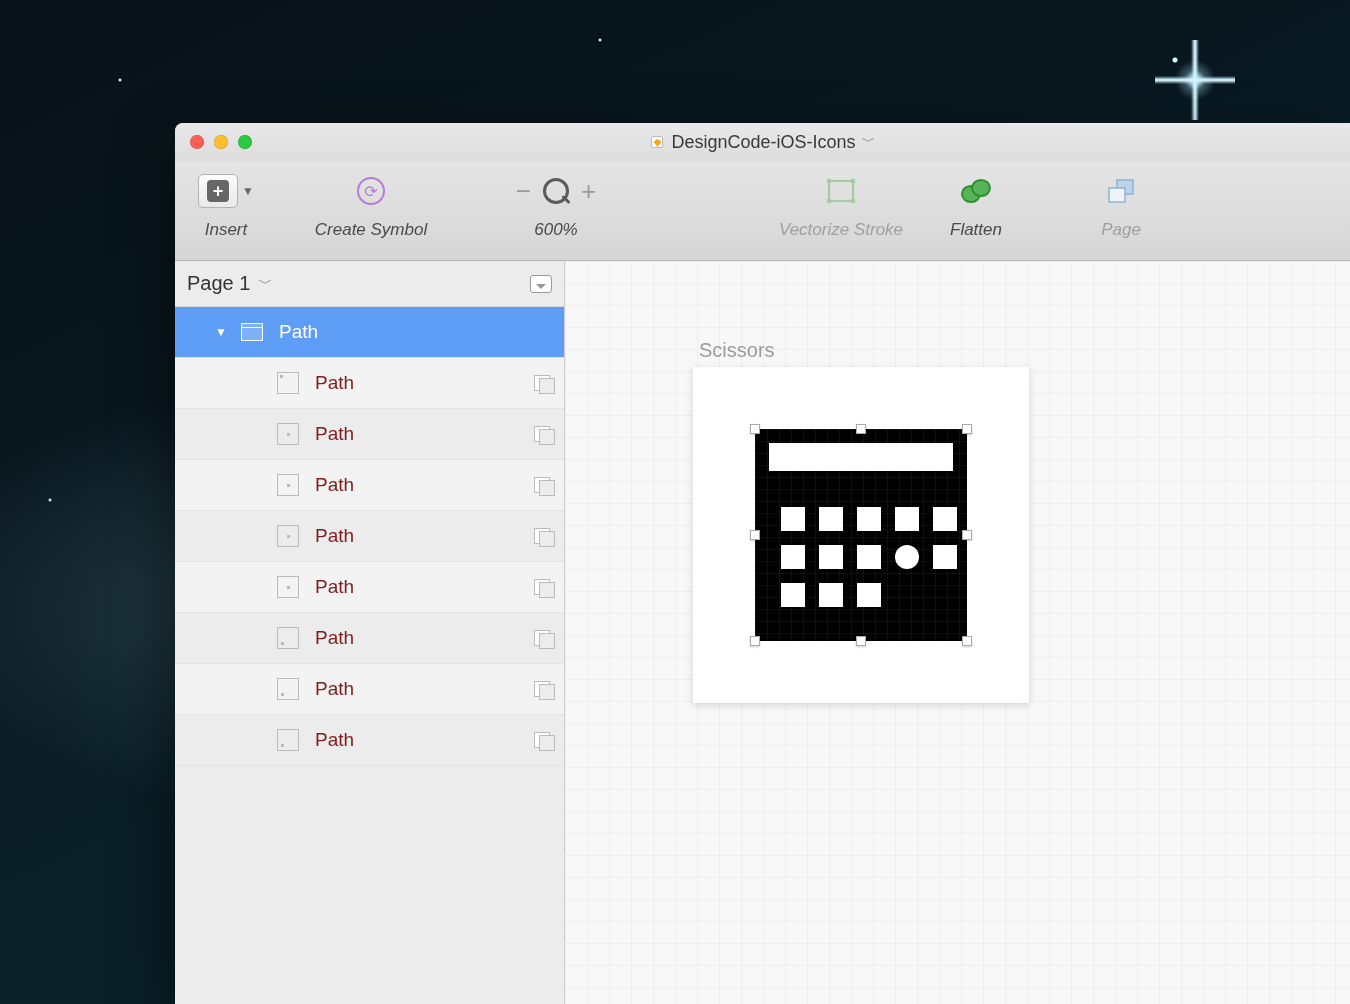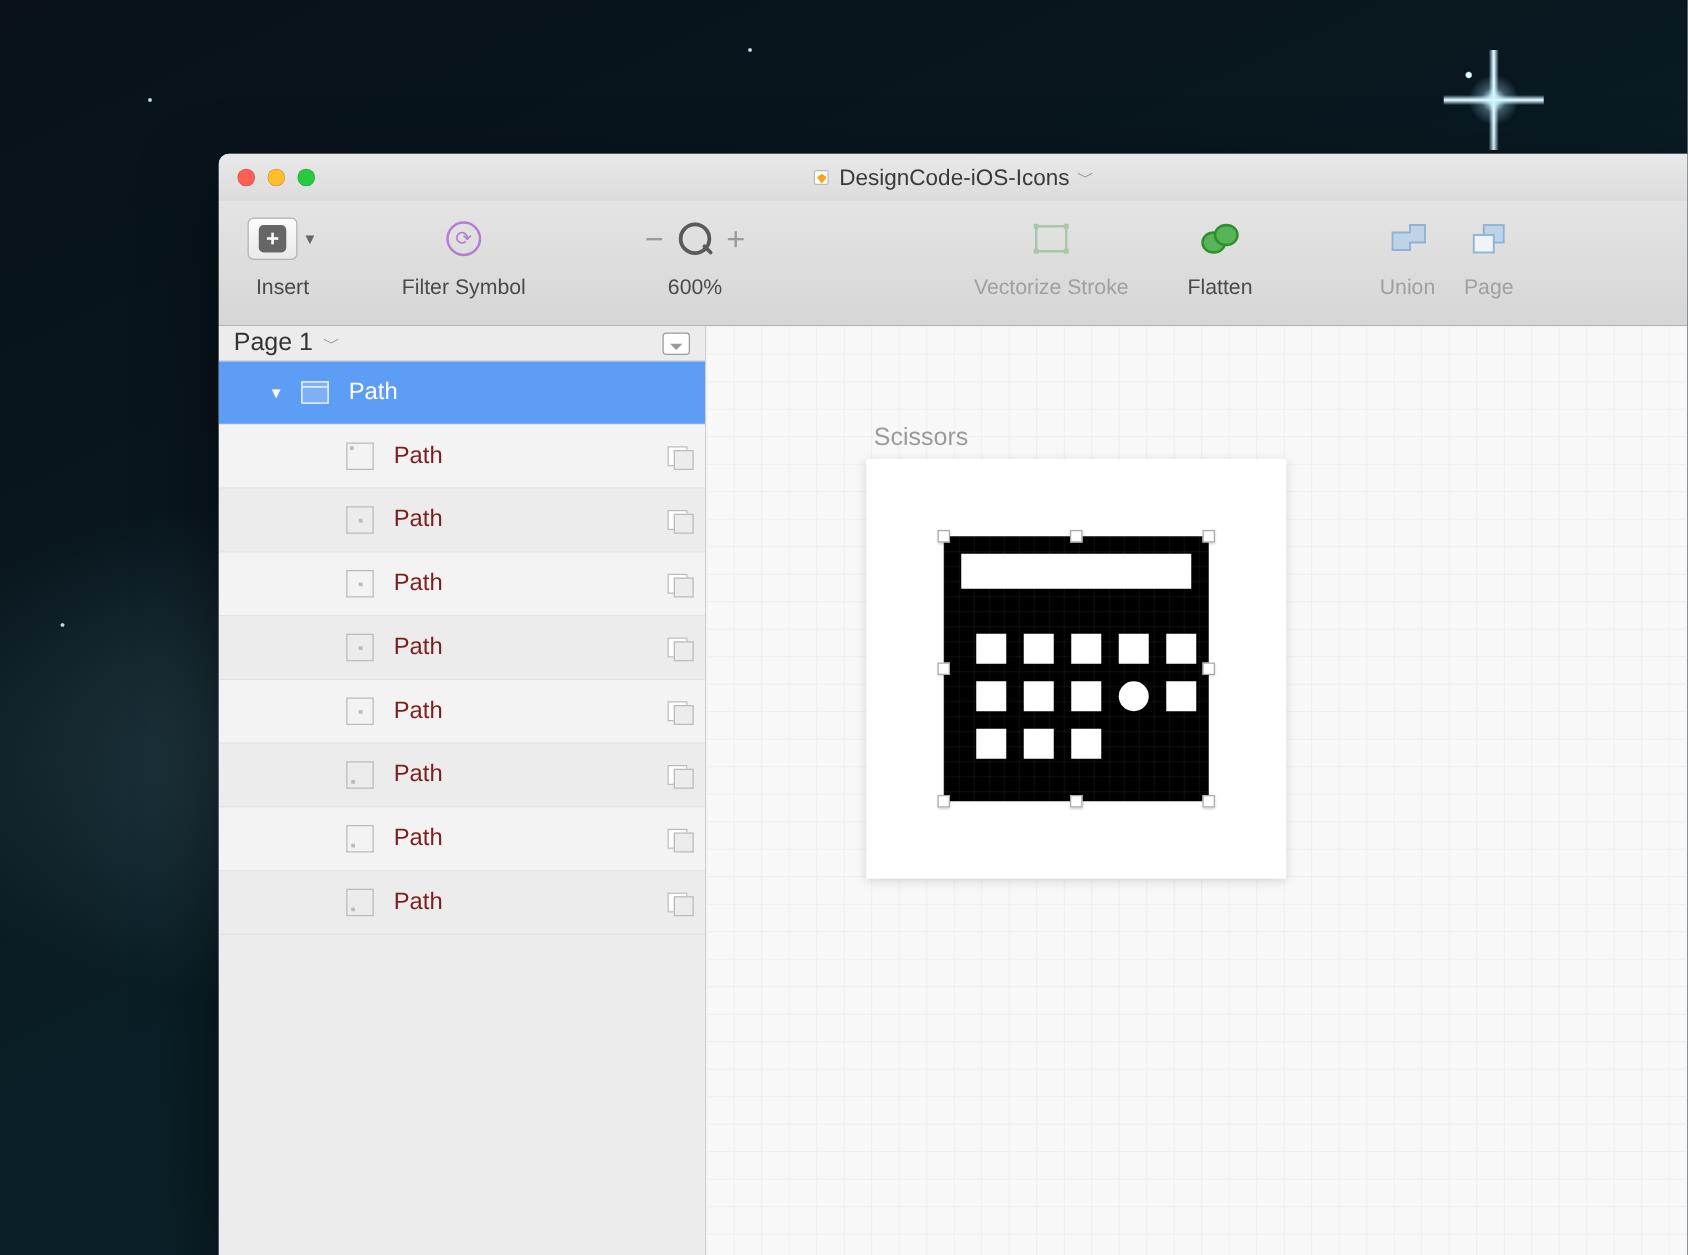--- a/index.html
+++ b/index.html
@@ -44,21 +44,21 @@
 .titlecenter .arr{ color:#888; font-size:14px; }
 .sketchicon{ width:16px; height:16px; display:inline-block; position:relative; }
 .sketchicon::before{ content:""; position:absolute; inset:2px; background:#fff; border:1px solid #bbb; border-radius:2px; }
 .sketchicon::after{ content:""; position:absolute; left:4px; top:5px; width:8px; height:8px; background:#f7a51c; clip-path: polygon(50% 0,100% 35%,50% 100%,0 35%); }
 
 
 .toolbar{ height:100px; background:linear-gradient(#e4e4e4,#d6d6d6); border-bottom:1px solid #b6b6b6; display:flex; align-items:flex-start; padding-top:6px; }
 .toolitem{ display:flex; flex-direction:column; align-items:center; color:#4a4a4a; font-size:17px; }
 .toolitem.dis{ color:#a0a0a0; }
 .toolicon{ height:48px; display:flex; align-items:center; justify-content:center; gap:6px; }
-.toollabel{ height:30px; display:flex; align-items:center; }
+.toollabel{ height:30px; display:flex; align-items:center;font-style:italic; }
 
 .btn-insert{ width:40px; height:34px; border:1px solid #b3b3b3; border-radius:5px; background:linear-gradient(#fcfcfc,#e9e9e9); display:flex; align-items:center; justify-content:center; }
 .btn-insert .plus{ width:22px; height:22px; border-radius:4px; background:#666; color:#fff; display:flex; align-items:center; justify-content:center; font-size:18px; font-weight:700; }
 .insert-wrap{ display:flex; align-items:center; gap:4px; }
 .insert-wrap .drop{ color:#666; font-size:12px; }
 
 .circleicon{ width:28px; height:28px; border:2px solid #b77bd6; border-radius:50%; display:flex; align-items:center; justify-content:center; color:#b77bd6; font-size:16px; }
 
 .zoomgroup{ display:flex; align-items:center; gap:10px; color:#777; }
 .mag{ width:30px; height:30px; position:relative; }
@@ -66,21 +66,21 @@
 .mag::after{ content:""; position:absolute; left:20px; top:22px; width:10px; height:3px; background:#5a5a5a; transform:rotate(45deg); border-radius:2px; }
 .zm{ font-size:26px; color:#9a9a9a; }
 
 .scissor svg, .flatten svg, .vecstroke svg, .union svg, .subtr svg{ display:block; }
 
 
 .body{ flex:1; display:flex; min-height:0; }
 
 
 .sidebar{ width:390px; background:#ececec; border-right:1px solid #cfcfcf; display:flex; flex-direction:column; }
-.pagehdr{ height:28px; display:flex; align-items:center; justify-content:space-between; padding:0 12px; border-bottom:1px solid #d7d7d7; background:#ececec; }
+.pagehdr{ height:46px; display:flex; align-items:center; justify-content:space-between; padding:0 12px; border-bottom:1px solid #d7d7d7; background:#ececec; }
 .pagehdr .left{ display:flex; align-items:center; gap:8px; font-size:20px; color:#333; }
 .pagehdr .arr{ color:#888; font-size:14px; }
 .panelbtn{ width:22px; height:18px; border:1px solid #9a9a9a; border-radius:3px; position:relative; background:#fff; }
 .panelbtn::after{ content:""; position:absolute; left:3px; right:3px; bottom:3px; height:0; border-top:5px solid #9a9a9a; border-left:5px solid transparent; border-right:5px solid transparent; width:0; margin:auto; }
 
 .layerlist{ flex:1; overflow:auto; }
 .layer{ height:51px; display:flex; align-items:center; padding-left:40px; padding-right:10px; font-size:19px; color:#7f1d1d; border-bottom:1px solid #e2e2e2; position:relative; }
 .layer.sel{ background:#5e9df6; color:#fff; }
 .layer .disclose{ width:18px; color:inherit; font-size:12px; margin-right:6px; }
 .layer .licon{ width:26px; height:22px; margin-right:14px; display:flex; align-items:center; justify-content:center; }
@@ -150,21 +150,21 @@
             </div>
             <span class="drop">▼</span>
           </div>
         </div>
       <div class="toollabel">Insert</div>
     </div>
     <div class="toolitem" style="width:200px">
       <div class="toolicon">
           <div class="circleicon">⟳</div>
         </div>
-      <div class="toollabel">Filter Symbol</div>
+      <div class="toollabel">Create Symbol</div>
     </div>
     <div class="toolitem" style="width:170px">
       <div class="toolicon">
           <div class="zoomgroup">
             <span class="zm">−</span>
             <span class="mag"></span>
             <span class="zm">+</span>
           </div>
         </div>
       <div class="toollabel">600%</div>
@@ -187,28 +187,20 @@
         <svg width="34" height="30" viewBox="0 0 34 30">
             <g stroke="#2f8f2f" stroke-width="2" fill="#57b557">
               <ellipse cx="12" cy="18" rx="9" ry="8"></ellipse>
               <ellipse cx="22" cy="12" rx="9" ry="8"></ellipse>
             </g>
           </svg>
       </div>
       <div class="toollabel">Flatten</div>
     </div>
     <div style="width:70px"></div>
-    <div class="toolitem dis" style="width:70px">
-      <div class="toolicon union">
-        <svg width="32" height="30" viewBox="0 0 32 30">
-            <path d="M4 10 h14 v-6 h12 v14 h-12 v6 h-14 z" fill="#bcd3e8" stroke="#8fb3d4" stroke-width="1.5"></path>
-          </svg>
-      </div>
-      <div class="toollabel">Union</div>
-    </div>
     <div class="toolitem dis" style="width:60px">
       <div class="toolicon subtr">
         <svg width="32" height="30" viewBox="0 0 32 30">
             <rect x="12" y="4" width="16" height="14" fill="#bcd3e8" stroke="#8fb3d4" stroke-width="1.5"></rect>
             <rect x="4" y="12" width="16" height="14" fill="#eef4fa" stroke="#8fb3d4" stroke-width="1.5"></rect>
           </svg>
       </div>
       <div class="toollabel">Page</div>
     </div>
   </div>

